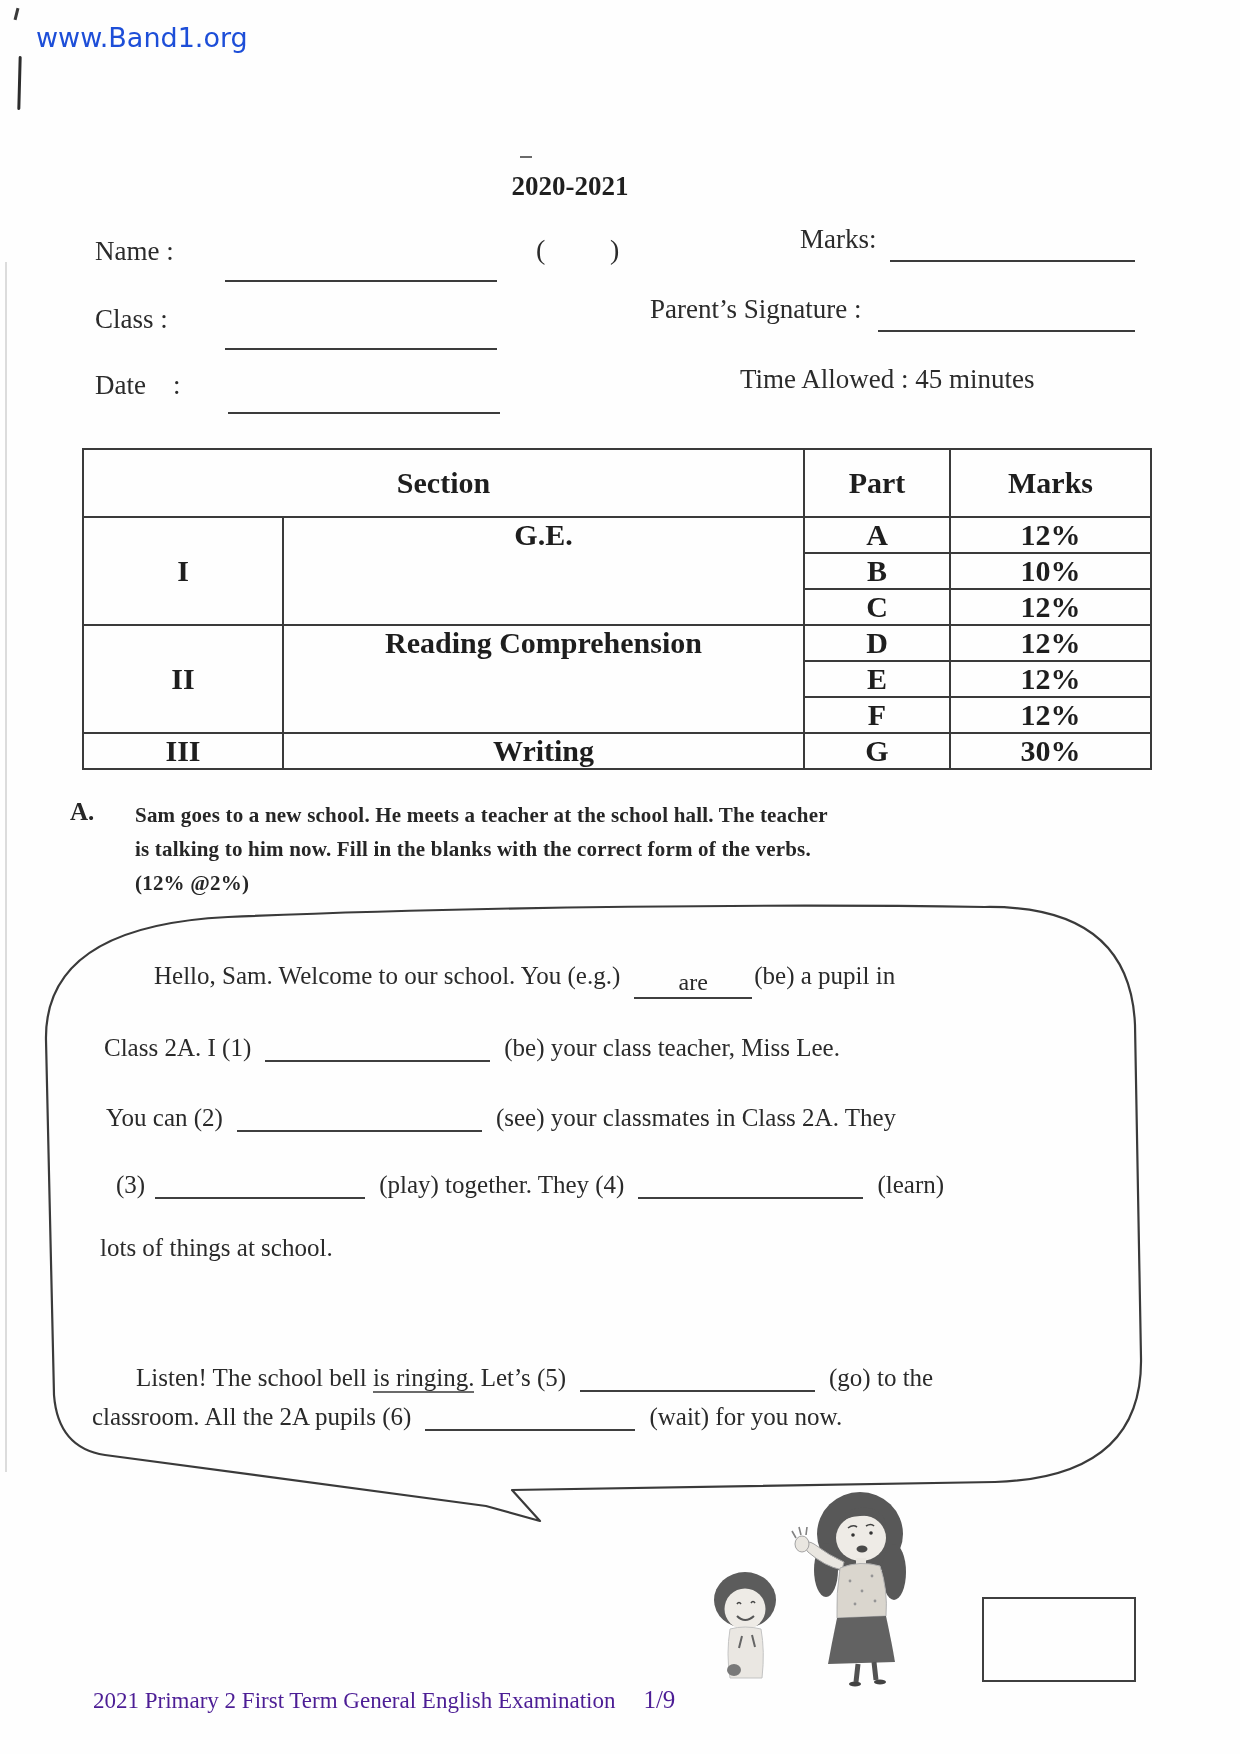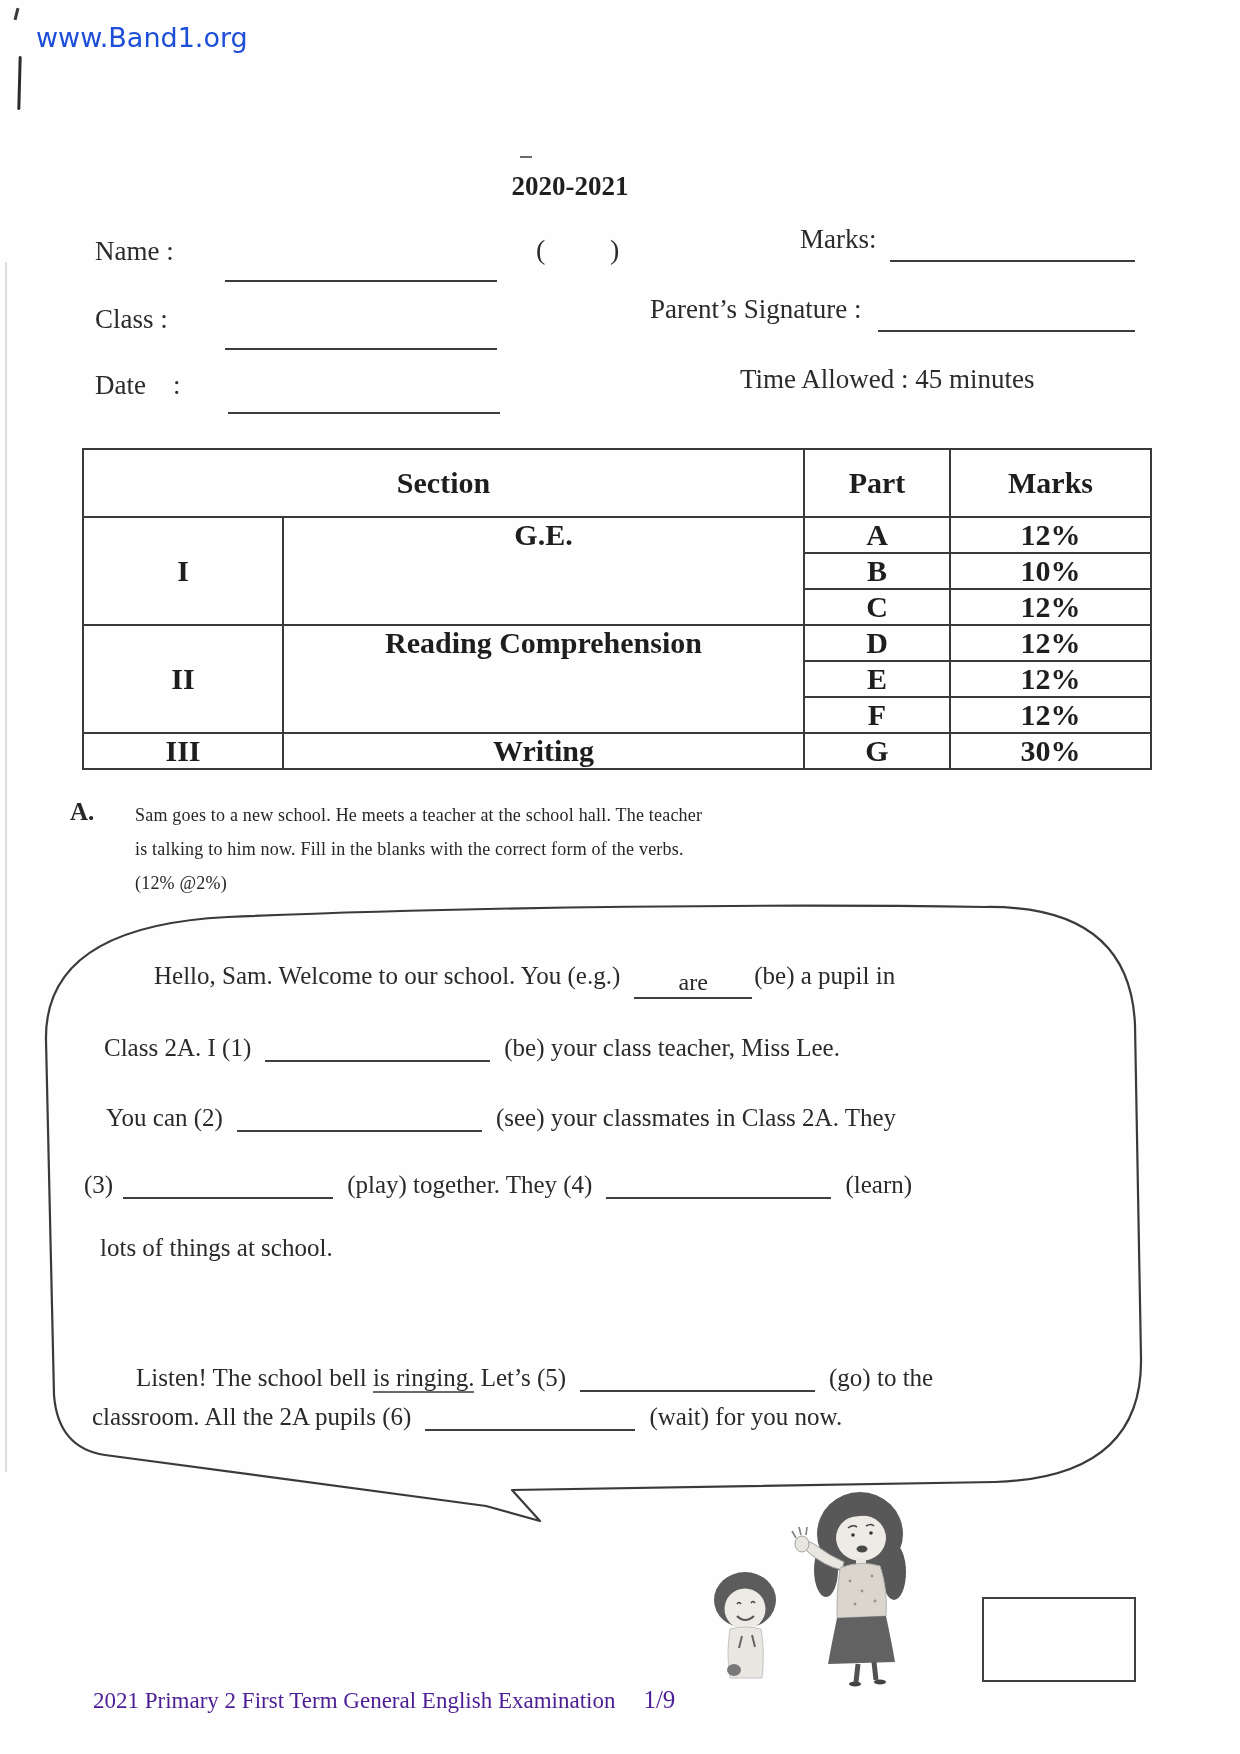--- a/index.html
+++ b/index.html
@@ -26,21 +26,21 @@
   table.marks{
     border-collapse:collapse;position:absolute;left:82px;top:448px;width:1068px;
     table-layout:fixed;font-weight:bold;font-size:30px;color:#1e1e1e;text-align:center;
   }
   table.marks td{border:2px solid #3a3a3a;padding:0;}
   table.marks tr.hrow td{height:66px;}
   table.marks tr.brow td{height:33px;}
   td.secname{vertical-align:top;padding-top:1px;}
   
   .qa-label{left:70px;top:798px;font-weight:bold;font-size:25px;}
-  .qa-text{left:135px;top:798px;font-weight:normal;font-size:18px;line-height:34px;white-space:nowrap;letter-spacing:.2px;}
+  .qa-text{left:135px;top:798px;font-weight:bold;font-size:21px;line-height:34px;white-space:nowrap;letter-spacing:.2px;}
   
   svg.overlay{left:0;top:0;width:1240px;height:1754px;pointer-events:none;}
   .bline{position:absolute;white-space:nowrap;font-size:25px;color:#2a2a2a;}
   .blank{display:inline-block;border-bottom:2px solid #3f3f3f;height:30px;line-height:30px;
          vertical-align:-6px;text-align:center;margin:0 14px;}
   .blank .ans{font-size:24px;color:#2a2a2a;}
   .w-eg{width:118px;margin:0 2px 0 14px;}
   .w-b1{width:225px;}
   .w-b2{width:245px;}
   .w-b3{width:210px;margin-left:10px;}
@@ -163,21 +163,21 @@
 
   <div class="abs bline" style="left:154px;top:962px;">
     <span>Hello, Sam. Welcome to our school. You (e.g.)</span><span class="blank w-eg"><span class="ans">are</span></span><span>(be) a pupil in</span>
   </div>
   <div class="abs bline" style="left:104px;top:1030px;">
     <span>Class 2A. I (1)</span><span class="blank w-b1"></span><span>(be) your class teacher, Miss Lee.</span>
   </div>
   <div class="abs bline" style="left:106px;top:1100px;">
     <span>You can (2)</span><span class="blank w-b2"></span><span>(see) your classmates in Class 2A. They</span>
   </div>
-  <div class="abs bline" style="left:84px;top:1167px;">
+  <div class="abs bline" style="left:116px;top:1167px;">
     <span>(3)</span><span class="blank w-b3"></span><span>(play) together. They (4)</span><span class="blank w-b4"></span><span>(learn)</span>
   </div>
   <div class="abs bline" style="left:100px;top:1234px;">
     <span>lots of things at school.</span>
   </div>
   <div class="abs bline" style="left:136px;top:1324px;margin-top:36px;">
     <span>Listen! The school bell </span><span class="uline">is ringing.</span><span> Let’s (5)</span><span class="blank w-b5"></span><span>(go) to the</span>
   </div>
   <div class="abs bline" style="left:92px;top:1399px;">
     <span>classroom. All the 2A pupils (6)</span><span class="blank w-b6"></span><span>(wait) for you now.</span>

